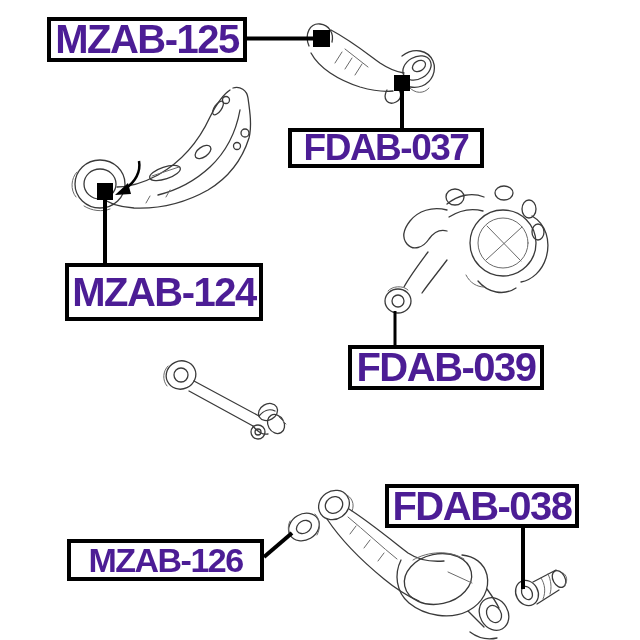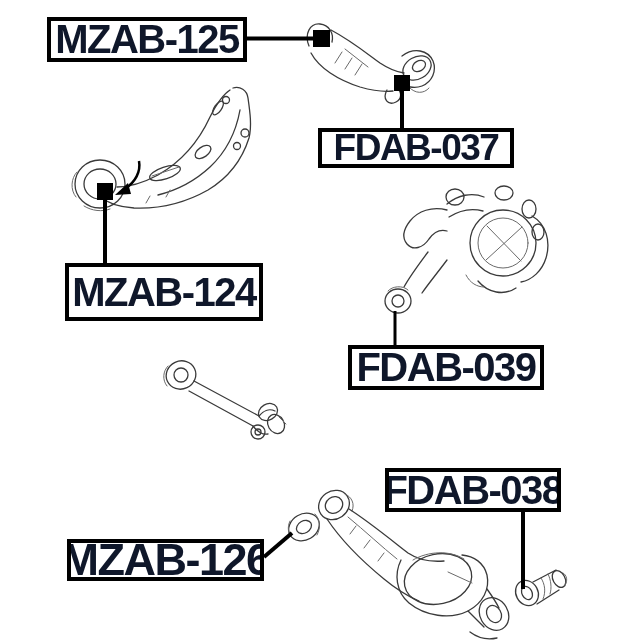--- a/index.html
+++ b/index.html
@@ -27,36 +27,36 @@
     stroke-linecap: round;
     stroke-linejoin: round;
   }
   .sketch .lite { stroke: #6a6a6a; stroke-width: 1; }
   .ink line { stroke: #000000; }
   .plabel {
     position: absolute;
     box-sizing: border-box;
     border: 4px solid #000000;
     background: #ffffff;
-    color: #0f172a;
+    color: #4c1d95;
     display: flex;
     align-items: center;
     justify-content: center;
     font-weight: 700;
     font-size: 40px;
     letter-spacing: -1.5px;
     white-space: nowrap;
     overflow: hidden;
   }
   #lbl-mzab-125 { left: 47px;  top: 17px;  width: 200px; height: 45px; }
-  #lbl-fdab-037 { left: 288px; top: 128px; width: 196px; height: 40px; font-size: 37px; margin-left: 30px; }
+  #lbl-fdab-037 { left: 288px; top: 128px; width: 196px; height: 40px; font-size: 37px; }
   #lbl-mzab-124 { left: 65px;  top: 263px; width: 198px; height: 58px; }
   #lbl-fdab-039 { left: 348px; top: 345px; width: 196px; height: 45px; justify-content: center; }
-  #lbl-fdab-038 { left: 385px; top: 468px; width: 176px; height: 44px; }
-  #lbl-mzab-126 { left: 67px;  top: 539px; width: 197px; height: 42px; font-size: 45px; }
+  #lbl-fdab-038 { left: 385px; top: 484px; width: 194px; height: 44px; }
+  #lbl-mzab-126 { left: 67px;  top: 539px; width: 197px; height: 42px; font-size: 34px; }
 </style>
 </head>
 <body>
 
 <div class="stage">
 
   <svg class="art" viewBox="0 0 640 640" xmlns="http://www.w3.org/2000/svg">
 
     <g class="sketch">
       <path d="M233,88 C240,86 247,90 248,98 C250,112 252,126 249,138 C242,160 228,178 208,190 C185,203 158,209 134,208 C119,207 107,203 99,196"></path>

